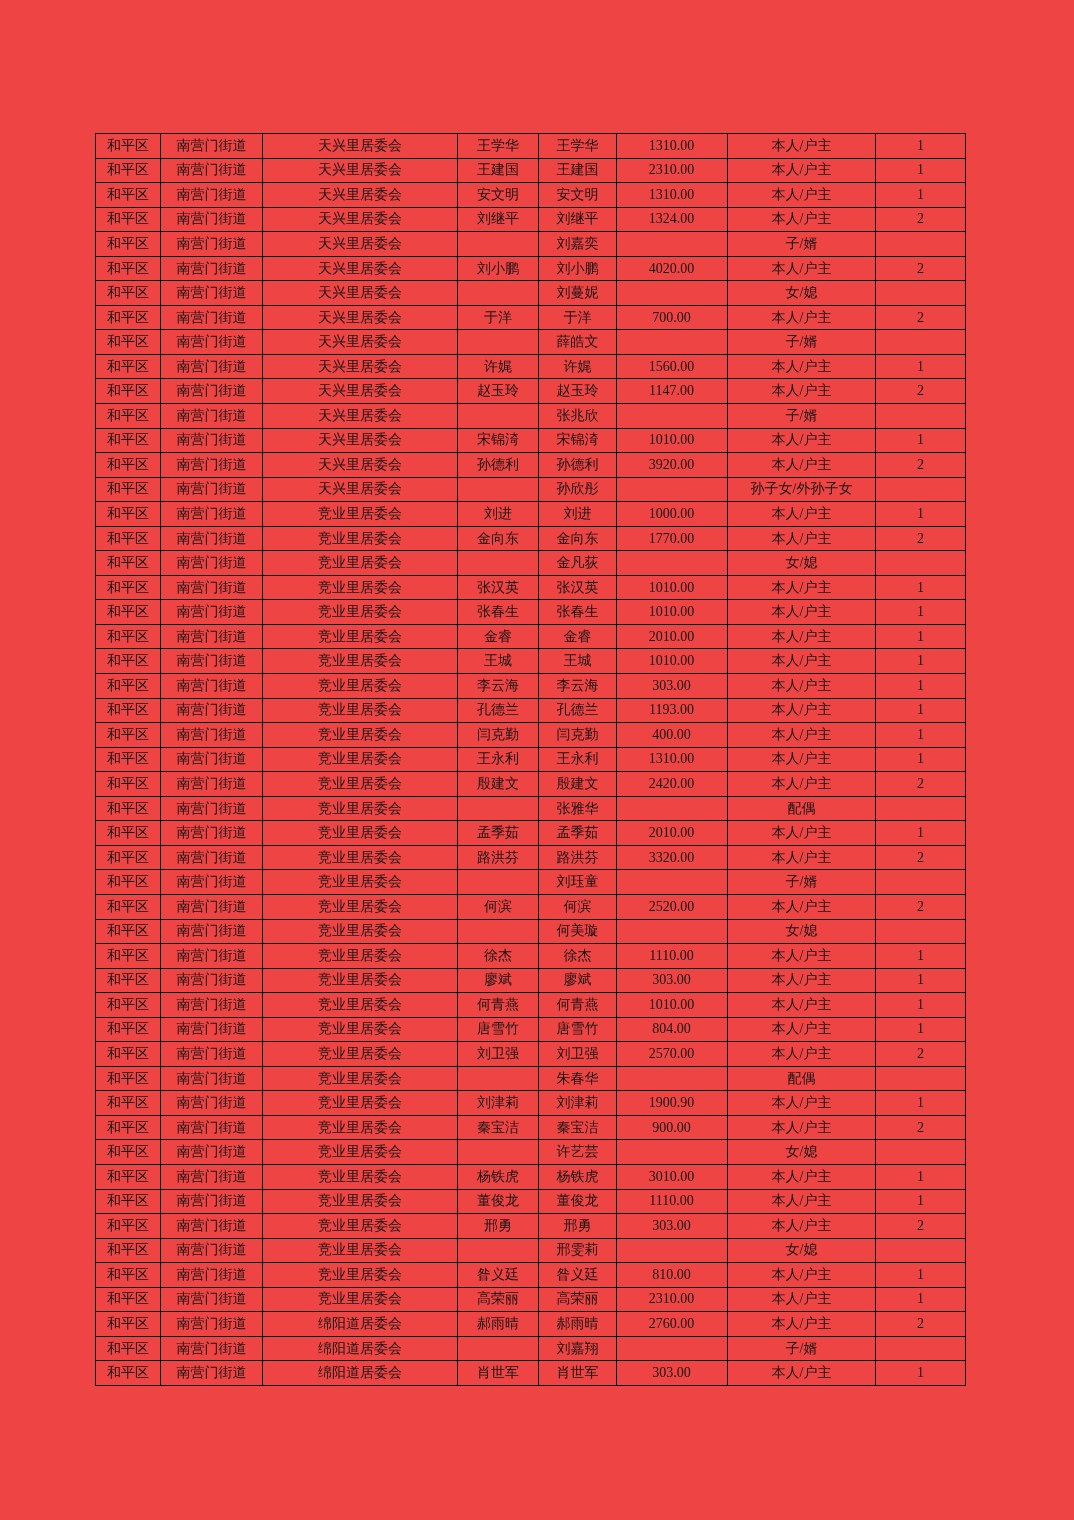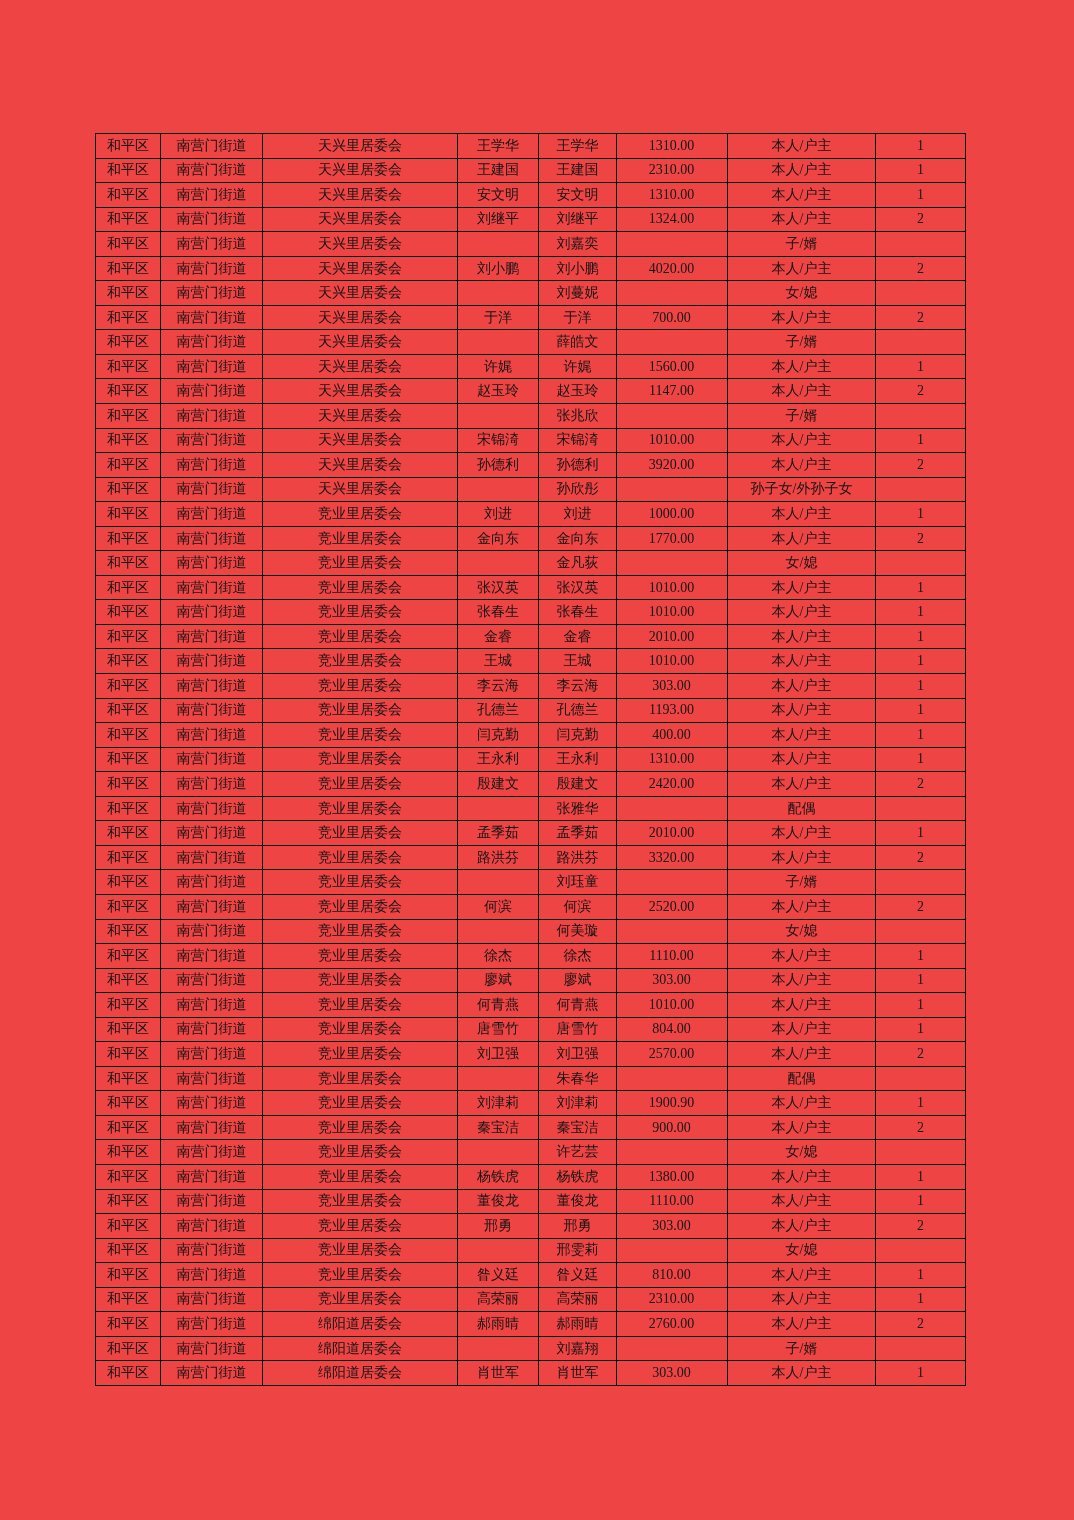--- a/index.html
+++ b/index.html
@@ -488,21 +488,21 @@
           <td class="col-amount"></td>
           <td class="col-relation">女/媳</td>
           <td class="col-household_size"></td>
         </tr>
         <tr>
           <td class="col-district">和平区</td>
           <td class="col-street">南营门街道</td>
           <td class="col-committee">竞业里居委会</td>
           <td class="col-name">杨铁虎</td>
           <td class="col-member_name">杨铁虎</td>
-          <td class="col-amount">1380.00</td>
+          <td class="col-amount">3010.00</td>
           <td class="col-relation">本人/户主</td>
           <td class="col-household_size">1</td>
         </tr>
         <tr>
           <td class="col-district">和平区</td>
           <td class="col-street">南营门街道</td>
           <td class="col-committee">竞业里居委会</td>
           <td class="col-name">董俊龙</td>
           <td class="col-member_name">董俊龙</td>
           <td class="col-amount">1110.00</td>

